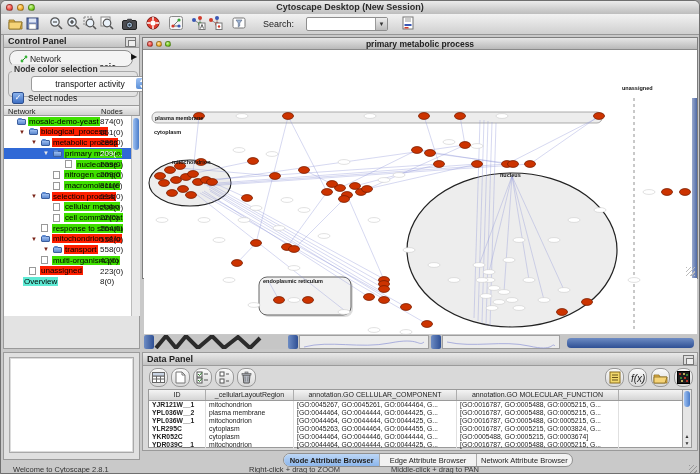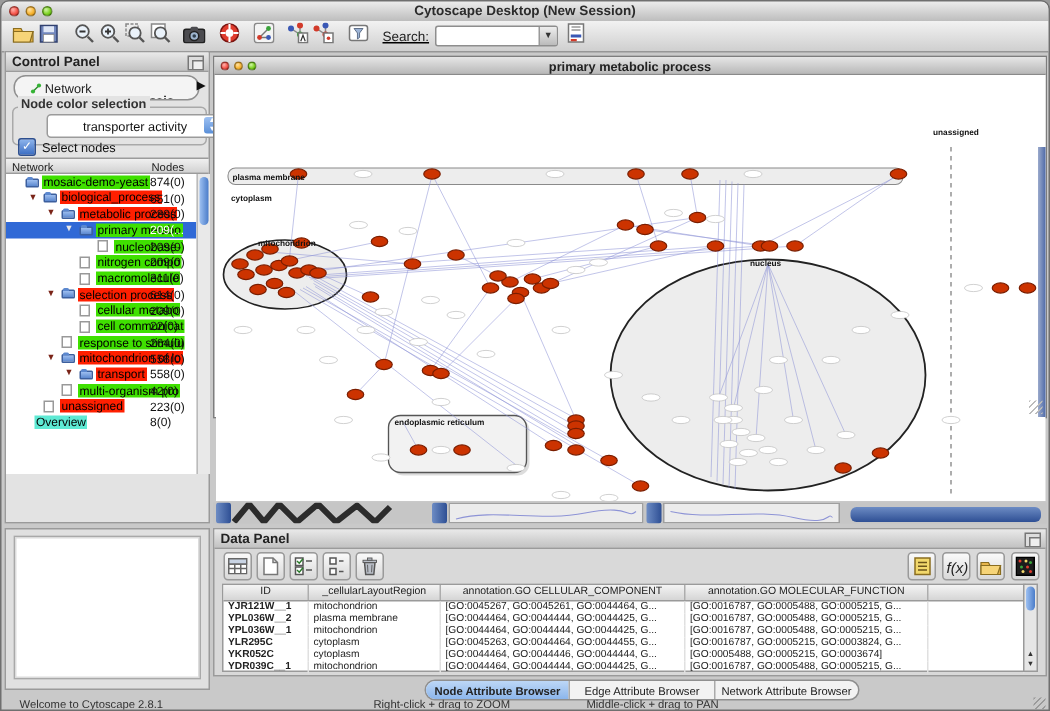--- a/index.html
+++ b/index.html
@@ -11,21 +11,21 @@
   .titlebar .title{position:absolute;left:0;right:0;top:1px;text-align:center;
       font-size:9px;font-weight:bold;color:#2b2b2b;}
   .lights{position:absolute;left:5px;top:3px;display:flex;gap:4px;}
   .light{width:7px;height:7px;border-radius:50%;border:1px solid rgba(0,0,0,.35);box-sizing:border-box;}
   .l-red{background:radial-gradient(circle at 35% 30%,#ffb3ad,#f5544a 60%,#c33026);}
   .l-yel{background:radial-gradient(circle at 35% 30%,#ffe2a8,#f8b42e 60%,#c8871a);}
   .l-grn{background:radial-gradient(circle at 35% 30%,#d2f5a8,#7ed321 60%,#4f9a12);}
   
   .toolbar{position:absolute;left:0;top:13px;width:100%;height:21px;
       background:linear-gradient(#f2f2f2,#cfcfcf);border-bottom:1px solid #969696;
-      display:flex;align-items:center;gap:4px;padding:0 6px;box-sizing:border-box;text-decoration:underline;}
+      display:flex;align-items:center;gap:12px;padding:0 6px;box-sizing:border-box;}
   .tbico{width:17px;height:17px;display:inline-flex;align-items:center;justify-content:center;}
   .tbsep{width:1px;height:15px;background:#a6a6a6;margin:0 3px;}
   .searchlbl{font-size:9px;color:#222;margin-left:4px;}
   .searchbox{width:80px;height:12px;background:#fff;border:1px solid #8e8e8e;border-radius:2px;
       position:relative;}
   .searchbox .dd{position:absolute;right:0;top:0;width:11px;height:100%;background:linear-gradient(#eee,#bbb);
       border-left:1px solid #999;font-size:6px;color:#333;display:flex;align-items:center;justify-content:center;}
   
   .panelhdr{height:13px;background:linear-gradient(#e9e9e9,#c2c2c2);border-bottom:1px solid #9b9b9b;
       font-size:9px;font-weight:bold;color:#222;padding:1px 4px;box-sizing:border-box;position:relative;}
@@ -88,21 +88,21 @@
   
   #bgStrip{position:absolute;left:141px;top:334px;width:556px;height:14px;overflow:hidden;background:#c6c6c6;}
   .bgbar{position:absolute;top:0;height:14px;width:10px;background:linear-gradient(90deg,#6d8cc4,#2e4f94);border-radius:2px;}
   .bgfrag{position:absolute;top:0;height:14px;background:#ececec;border:1px solid #9f9f9f;box-sizing:border-box;}
   .bglong{position:absolute;top:3px;height:10px;border-radius:4px;background:linear-gradient(#6d8cc4,#2e4f94);}
   
   #dataPanel{position:absolute;left:141px;top:351px;width:556px;height:99px;background:#d9d9d9;
       border:1px solid #9a9a9a;box-sizing:border-box;}
   .dptools{position:absolute;left:0;top:13px;width:100%;height:22px;}
   .dpico{position:absolute;top:2px;width:17px;height:17px;background:linear-gradient(#fafafa,#d8d8d8);
-      border:1px solid #9a9a9a;border-radius:3px;display:flex;align-items:center;justify-content:center;}
+      border:1px solid #9a9a9a;border-radius:8px;display:flex;align-items:center;justify-content:center;}
   #dtable{position:absolute;left:5px;top:36px;width:536px;height:59px;background:#fff;border:1px solid #9a9a9a;box-sizing:border-box;}
   .dhead{display:flex;height:9.5px;background:linear-gradient(#f4f4f4,#d5d5d5);border-bottom:1px solid #9a9a9a;}
   .dhead div{font-size:7px;color:#222;text-align:center;border-right:1px solid #adadad;overflow:hidden;
       white-space:nowrap;box-sizing:border-box;line-height:9px;}
   .drow{display:flex;height:8.1px;}
   .drow div{font-size:6.8px;color:#222;line-height:8px;padding-left:3px;border-right:1px solid #e0e0e0;
       overflow:hidden;white-space:nowrap;box-sizing:border-box;}
   .drow div:first-child{font-weight:bold;}
   #dscroll{position:absolute;right:5px;top:36px;width:10px;height:59px;background:#e6e6e6;border:1px solid #9a9a9a;box-sizing:border-box;}
   #dscroll .thumb{position:absolute;left:1px;top:1px;width:6px;height:16px;border-radius:3px;background:linear-gradient(90deg,#9ec1f2,#4a7cc9);}

